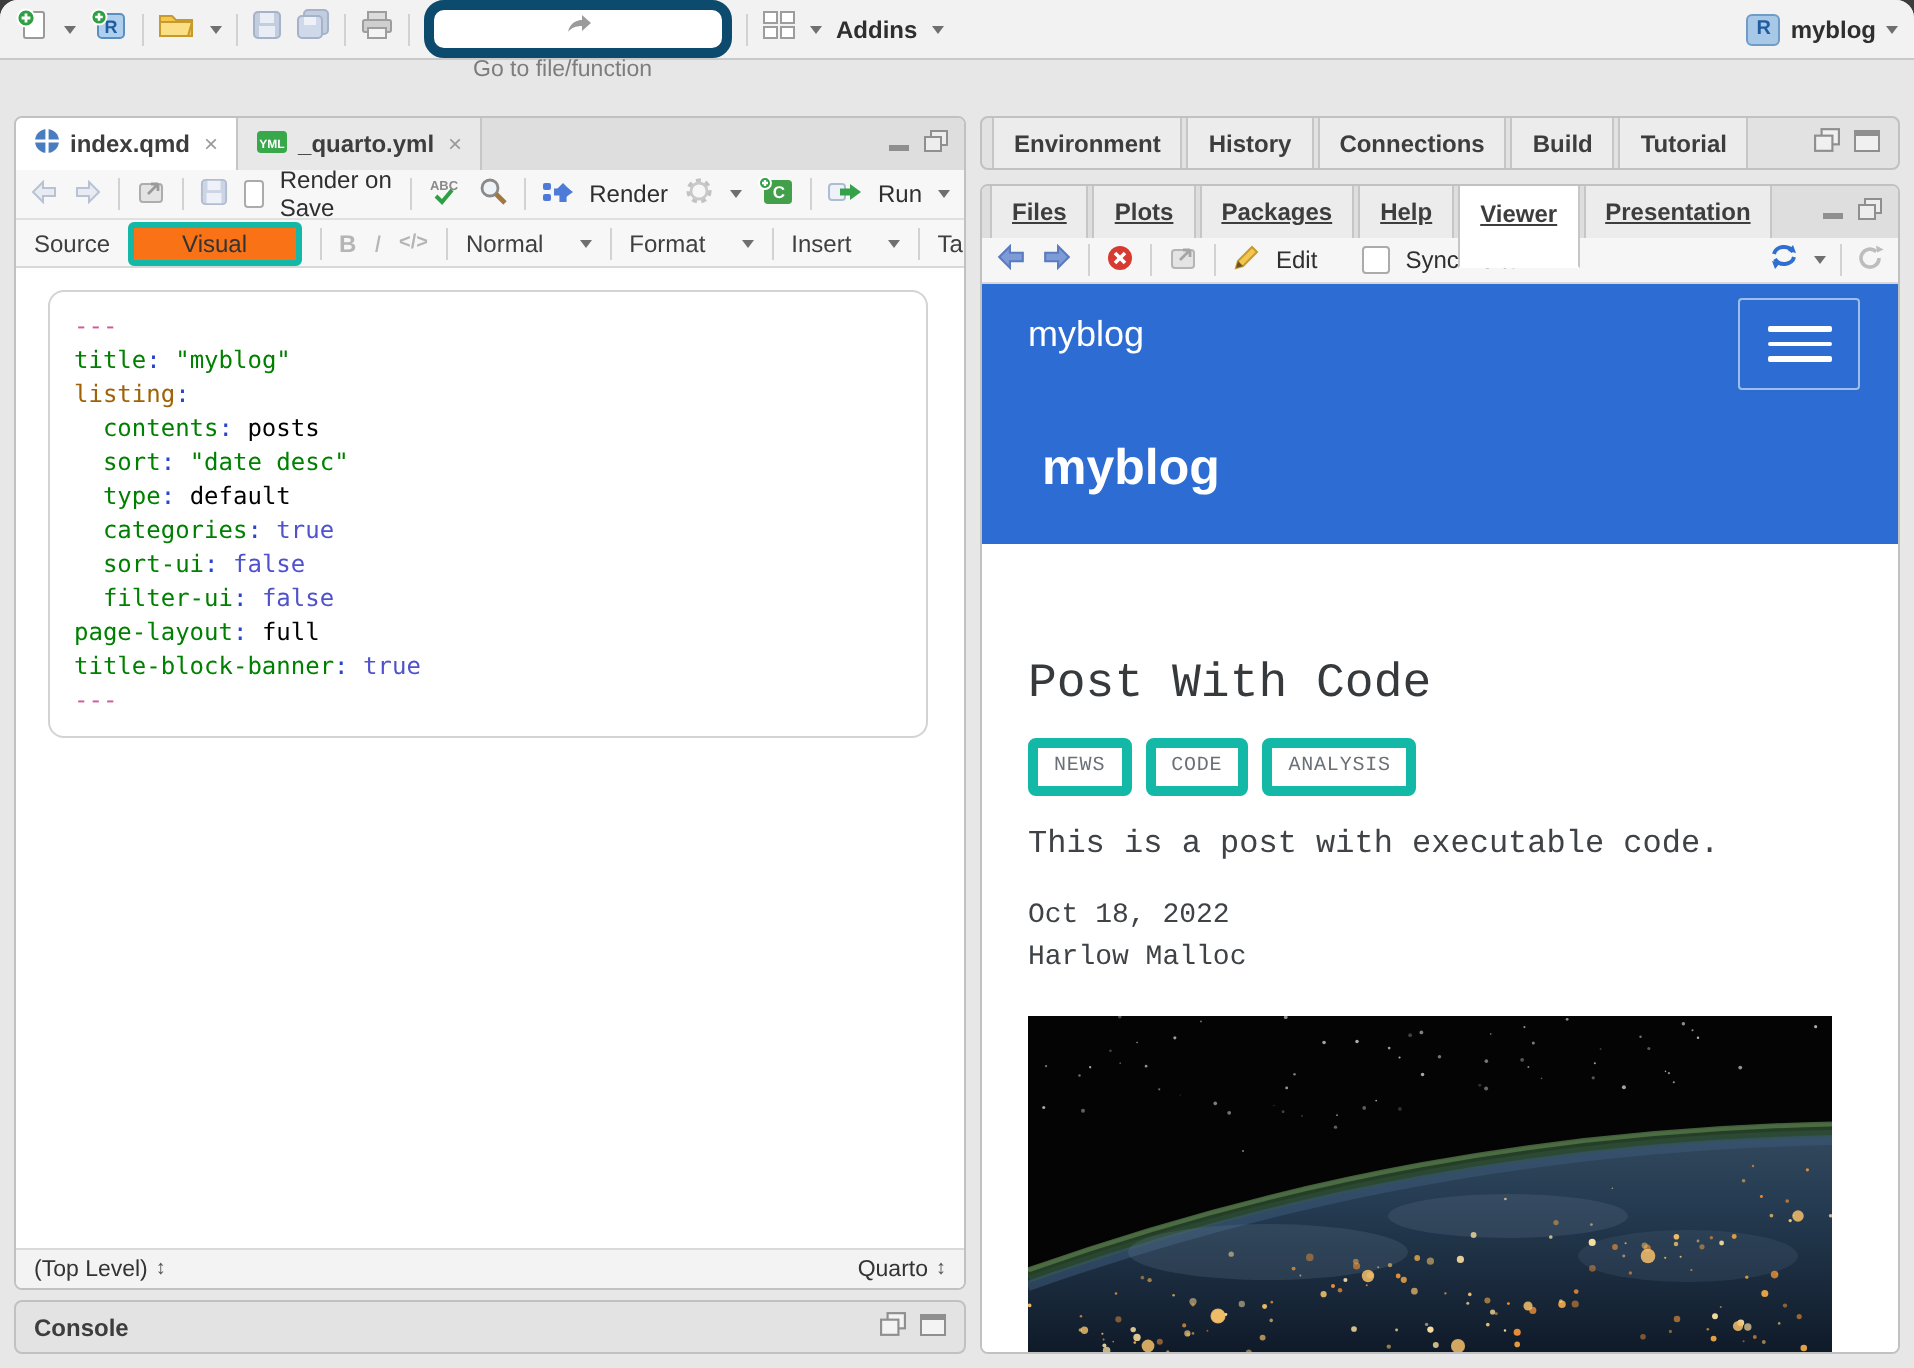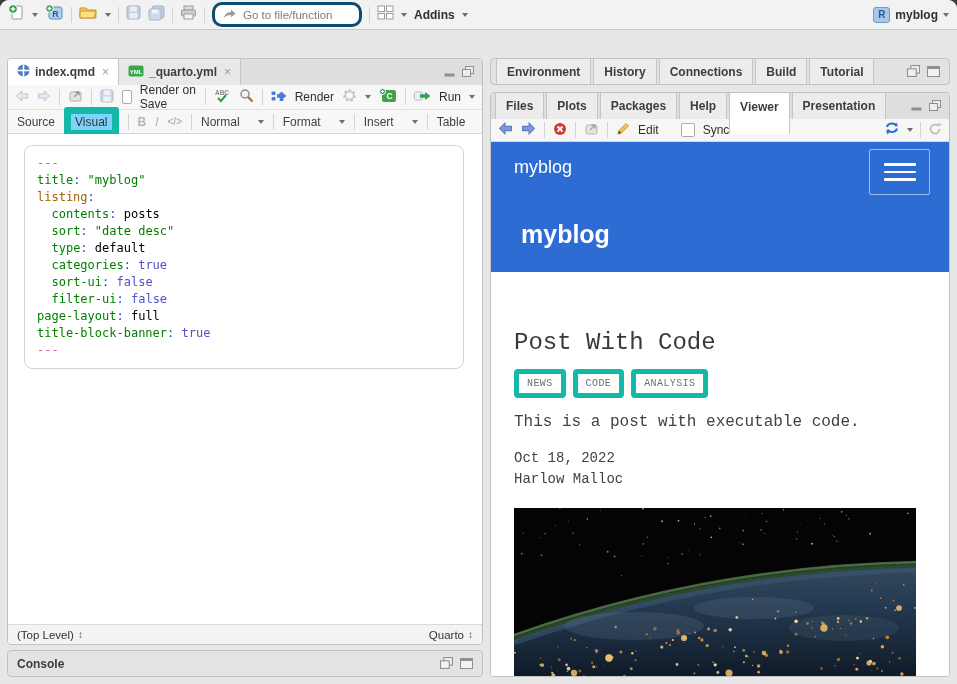--- a/index.html
+++ b/index.html
@@ -10,21 +10,21 @@
   .titlebar{height:27px;background:#ececec;border-bottom:1px solid #d2d2d2;position:relative;display:flex;align-items:center;}
   .traffic{width:12px;height:12px;border-radius:50%;margin-left:8px;}
   .traffic:first-child{margin-left:10px;}
   .win-title{position:absolute;left:0;right:0;text-align:center;font-size:13px;font-weight:bold;color:#3c3c3c;}
 
   
   .main-toolbar{height:29px;background:#f2f2f2;border-bottom:1px solid #c9c9c9;display:flex;align-items:center;padding:0 8px;gap:7px;}
   .sep{width:1px;height:16px;background:#d2d2d2;flex:0 0 auto;}
   .caret{width:0;height:0;border-left:3.5px solid transparent;border-right:3.5px solid transparent;border-top:4px solid #6f6f6f;display:inline-block;}
   .tb-label{font-size:12px;color:#2f2f2f;}
-  .goto-box{display:flex;align-items:center;gap:5px;background:#fff;border:3px solid #0c4a6e;border-radius:10px;height:19px;padding:0 8px;width:128px;}
+  .goto-box{display:flex;align-items:center;gap:5px;background:#fff;border:5px solid #0c4a6e;border-radius:10px;height:19px;padding:0 8px;width:128px;flex-direction:column;}
   .goto-box input{border:0;outline:0;font-size:11.5px;color:#444;width:105px;background:transparent;font-family:"Liberation Sans",sans-serif;}
   .goto-box input::placeholder{color:#7d7d7d;opacity:1;}
   .proj-group{margin-left:auto;display:flex;align-items:center;gap:5px;}
   .cube{width:15px;height:14px;background:#a8c8e8;border:1px solid #6f9cc6;border-radius:3px;color:#1f5d9e;font-size:10px;font-weight:bold;text-align:center;line-height:13px;}
 
   
   .workspace{position:absolute;top:58px;left:0;right:0;bottom:0;}
   .pane{position:absolute;background:#fff;border:1px solid #c1c1c1;border-radius:4px;overflow:hidden;box-sizing:border-box;display:flex;flex-direction:column;}
   .source-pane{left:7px;top:0;width:476px;height:587px;}
   .console-pane{left:7px;top:592px;width:476px;height:27px;background:#e3e3e3;flex-direction:row;align-items:center;padding:0 9px;}
@@ -33,29 +33,29 @@
 
   .tabstrip{height:26px;background:#dedede;display:flex;align-items:stretch;flex:0 0 auto;}
   .etab{display:flex;align-items:center;gap:5px;padding:0 9px;font-size:12px;font-weight:bold;color:#3d3d3d;border-right:1px solid #c6c6c6;background:#e8e8e8;cursor:default;}
   .etab.active{background:#fff;}
   .etab-close{color:#9a9a9a;font-weight:normal;font-size:12px;margin-left:2px;}
   .pane-btns{margin-left:auto;display:flex;align-items:center;gap:7px;padding:0 8px;}
 
   .rtab{display:flex;align-items:center;padding:14px 10px;margin:0 1px;font-size:12px;font-weight:bold;color:#3d3d3d;border:1px solid #c6c6c6;border-radius:2px;background:#ececec;}
   .rtab.active{background:#fff;border-bottom-color:#fff;position:relative;}
   .viewer-pane .tabstrip{align-items:center;height:26px;}
-  .viewer-pane .rtab{height:19px;}
+  .viewer-pane .rtab{height:19px;text-decoration:underline;}
   .viewer-pane .rtab.active{height:25px;margin-bottom:-1px;border-radius:3px 3px 0 0;}
 
   
   .ed-toolbar{height:24px;background:#f7f7f7;border-bottom:1px solid #e0e0e0;display:flex;align-items:center;gap:8px;padding:0 7px;flex:0 0 auto;font-size:12px;color:#2f2f2f;}
   .fmt-toolbar{height:23px;background:#f7f7f7;border-bottom:1px solid #d8d8d8;display:flex;align-items:center;gap:9px;padding:0 9px;flex:0 0 auto;font-size:12px;color:#3f3f3f;}
   .checkbox{width:12px;height:12px;background:#fff;border:1px solid #ababab;border-radius:2px;display:inline-block;}
   .check-label{font-size:12px;color:#2f2f2f;}
-  .btn-visual{background:#7dd3fc;border:7px solid #14b8a6;border-radius:3px;padding:1px 4px;color:#333;}
+  .btn-visual{background:#f97316;border:3px solid #14b8a6;border-radius:3px;padding:1px 24px;color:#333;}
   .fmt-dis{color:#b5b5b5;font-weight:bold;}
   .fmt-dis.it{font-style:italic;font-weight:normal;}
   .menu-item{display:flex;align-items:center;gap:18px;}
   .fmt-right{margin-left:auto;}
 
   
   .editor{flex:1;background:#fff;padding:11px 0 0 16px;overflow:hidden;}
   .yaml-box{width:414px;border:1px solid #d3d3d3;border-radius:8px;padding:9px 12px;font-family:"DejaVu Sans Mono",monospace;font-size:12px;line-height:17px;}
   .code-line{white-space:pre;}
   .statusbar{height:19px;background:#f3f3f3;border-top:1px solid #dadada;display:flex;justify-content:space-between;align-items:center;padding:0 9px;font-size:11.5px;color:#333;flex:0 0 auto;}

